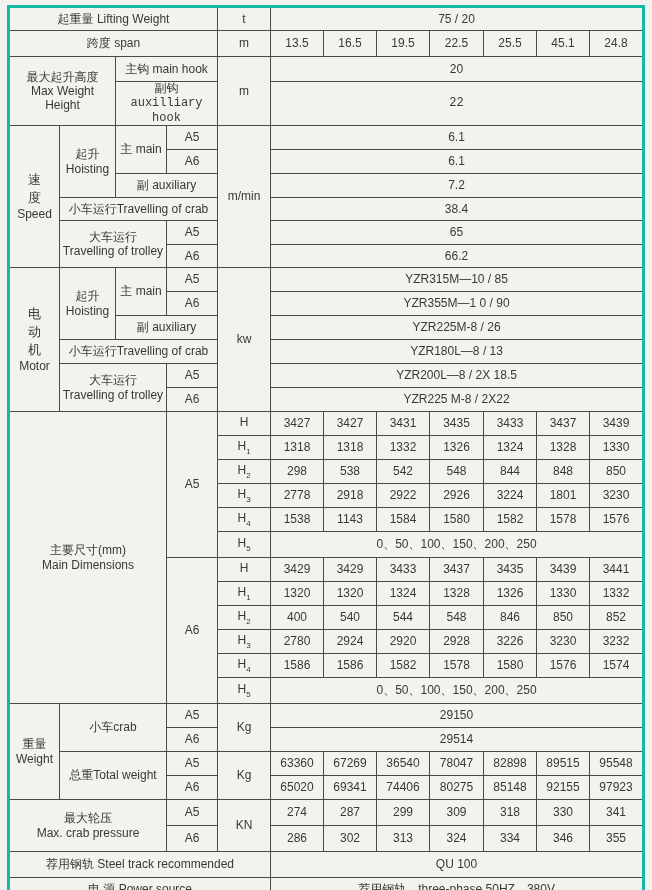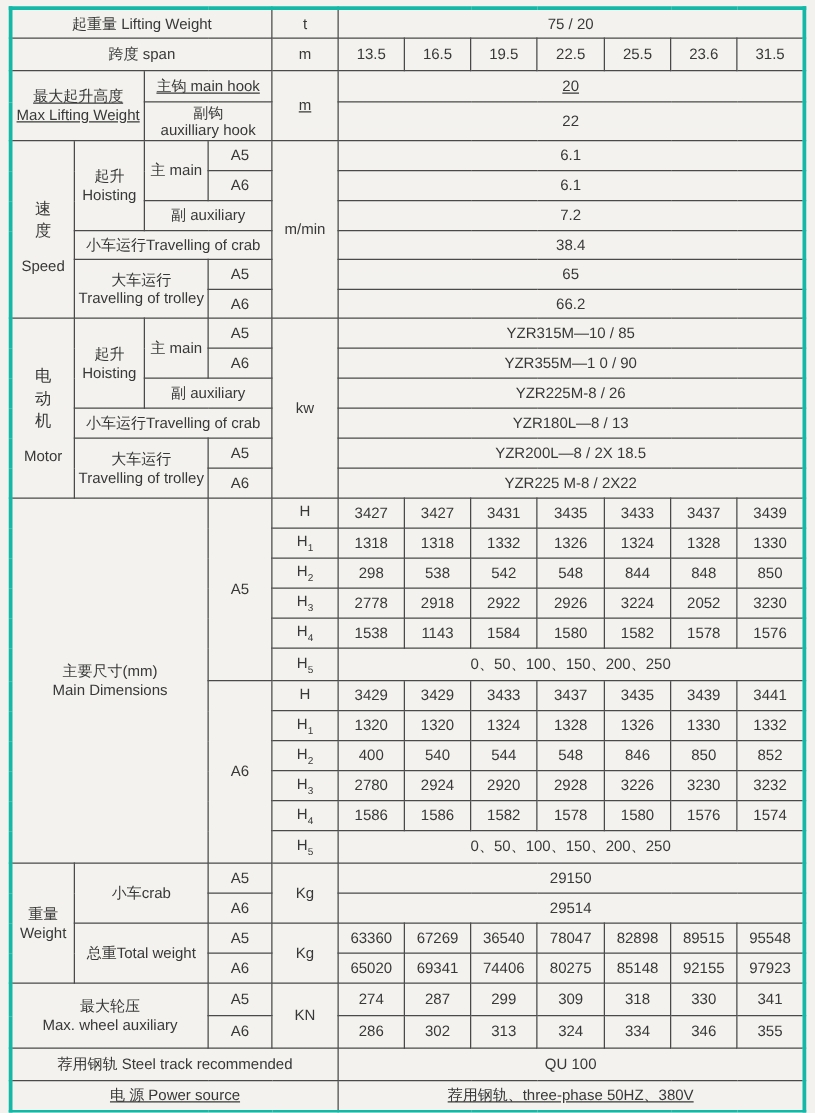--- a/index.html
+++ b/index.html
@@ -20,22 +20,22 @@
   td{
     border:1px solid #4a4a4a;
     text-align:center;
     vertical-align:middle;
     padding:0 2px;
     font-size:12px;
     line-height:1.25;
     overflow:hidden;
   }
   tr{height:24px;}
-  tr.h23{height:23px;} tr.h25{height:25px;text-decoration:underline;} tr.h26{height:26px;margin-left:45px;} tr.h31{height:31px;}
-  .zh-vert{width:1.25em;margin:12px auto;word-break:break-all;line-height:1.4;font-size:13px;text-align:center;}
+  tr.h23{height:23px;} tr.h25{height:25px;} tr.h26{height:26px;margin-left:45px;} tr.h31{height:31px;font-family:Liberation Mono, monospace;}
+  .zh-vert{width:1.25em;margin:0 auto;word-break:break-all;line-height:1.4;font-size:13px;text-align:center;}
   .two-line div{line-height:1.2;}
   sub{font-size:8px;}
   .dim-label sub{position:relative;top:1px;}
 </style>
 </head>
 <body>
 
 <table>
   <colgroup>
     <col style="width:51px">
@@ -60,28 +60,28 @@
   </tr>
 
   <tr class="h26">
     <td colspan="4">跨度 span</td>
     <td>m</td>
     <td>13.5</td>
     <td>16.5</td>
     <td>19.5</td>
     <td>22.5</td>
     <td>25.5</td>
-    <td>23.6</td>
-    <td>31.5</td>
+    <td>45.1</td>
+    <td>24.8</td>
   </tr>
 
   <tr class="h25">
     <td colspan="2" rowspan="2" class="two-line">
       <div>最大起升高度</div>
-      <div>Max Lifting Weight</div>
+      <div>Max Weight Height</div>
     </td>
     <td colspan="2">主钩 main hook</td>
     <td rowspan="2">m</td>
     <td colspan="7">20</td>
   </tr>
   <tr class="h31">
     <td colspan="2" class="two-line">
       <div>副钩</div>
       <div>auxilliary hook</div>
     </td>
@@ -201,21 +201,21 @@
     <td>848</td>
     <td>850</td>
   </tr>
   <tr>
     <td class="dim-label"><span>H</span><sub>3</sub></td>
     <td>2778</td>
     <td>2918</td>
     <td>2922</td>
     <td>2926</td>
     <td>3224</td>
-    <td>2052</td>
+    <td>1801</td>
     <td>3230</td>
   </tr>
   <tr>
     <td class="dim-label"><span>H</span><sub>4</sub></td>
     <td>1538</td>
     <td>1143</td>
     <td>1584</td>
     <td>1580</td>
     <td>1582</td>
     <td>1578</td>
@@ -315,21 +315,21 @@
     <td>74406</td>
     <td>80275</td>
     <td>85148</td>
     <td>92155</td>
     <td>97923</td>
   </tr>
 
   <tr class="h26">
     <td colspan="3" rowspan="2" class="two-line">
       <div>最大轮压</div>
-      <div>Max.  wheel auxiliary</div>
+      <div>Max.  crab pressure</div>
     </td>
     <td>A5</td>
     <td rowspan="2">KN</td>
     <td>274</td>
     <td>287</td>
     <td>299</td>
     <td>309</td>
     <td>318</td>
     <td>330</td>
     <td>341</td>

